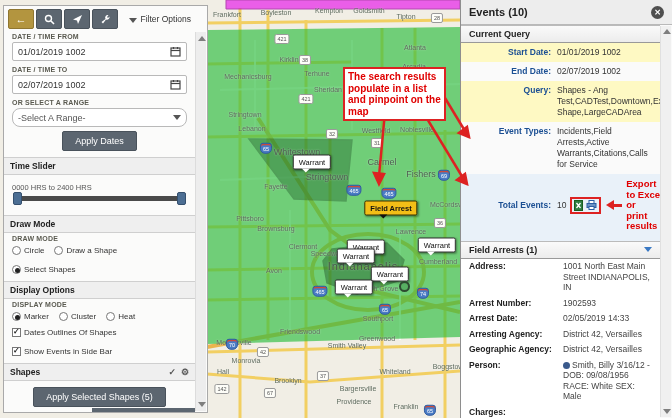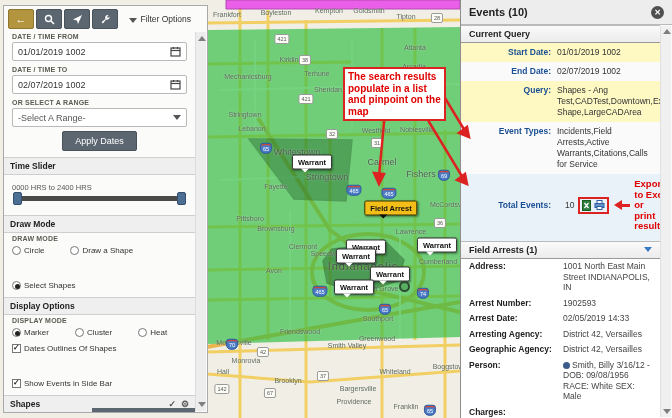--- a/index.html
+++ b/index.html
@@ -7,21 +7,21 @@
 
   
   #map { position:absolute; left:0; top:0; width:460px; height:418px; overflow:hidden; background:#F1EEE5; }
   #map svg { position:absolute; left:0; top:0; }
   .town { position:absolute; transform:translate(-50%,-50%); font-size:7px; color:#5E6B5E; white-space:nowrap; text-shadow:0 0 2px rgba(255,255,255,.5); }
   .town.xl { font-size:11px; color:#46564A; letter-spacing:1px; }
   .town.lg { font-size:9px; color:#4E5E50; }
   .shield { position:absolute; transform:translate(-50%,-50%); font-size:5.5px; padding:1px 2px; border-radius:2px; white-space:nowrap; }
   .shield.us { background:#FDFDF8; color:#555; border:1px solid #999; }
   .shield.int { background:#4A7BC4; color:#fff; border:1px solid #2F5A9E; border-radius:3px 3px 5px 5px; box-shadow:inset 0 1.5px 0 #C94A3C; padding:1.5px 2px 1px; }
-  .warrant { position:absolute; transform:translate(-50%,-50%); background:#fff; border:1px solid #333; border-radius:2px; font-size:7.5px; font-weight:bold; color:#111; padding:2px 5px; box-shadow:1px 1px 2px rgba(0,0,0,.35); white-space:nowrap; }
+  .warrant { position:absolute; transform:translate(-50%,-50%); background:#fff; border:1px solid #333; border-radius:2px; font-size:7.5px; font-weight:normal; color:#111; padding:2px 5px; box-shadow:1px 1px 2px rgba(0,0,0,.35); white-space:nowrap; }
   .warrant::after { content:""; position:absolute; left:8px; bottom:-4px; border:4px solid transparent; border-top-color:#fff; border-bottom:0; }
   .fa-label { position:absolute; transform:translate(-50%,-50%); background:#F3BE17; border:1px solid #3A3000; border-radius:2px; font-size:7.5px; font-weight:bold; color:#111; padding:2px 5px; box-shadow:1px 1px 2px rgba(0,0,0,.35); white-space:nowrap;text-align:right; }
   .fa-label::after { content:""; position:absolute; left:14px; bottom:-4px; border:4px solid transparent; border-top-color:#111; border-bottom:0; }
   .circle-marker { position:absolute; width:11px; height:11px; border:2px solid #2E4A30; border-radius:50%; background:rgba(70,150,80,.55); }
 
   
   #anno-box { position:absolute; left:343px; top:67px; width:103px; background:#fff; border:2px solid #D22; color:#E00000; font-weight:bold; font-size:10px; line-height:11.5px; padding:2px 3px; z-index:40; }
   #red-overlay { position:absolute; left:0; top:0; z-index:39; pointer-events:none; }
 
   
@@ -32,30 +32,30 @@
   .sb-arrow.down { bottom:4px; border-top:5px solid #7E7E7E; border-bottom:0; }
   #sb-content { position:absolute; left:0; top:0; right:12px; bottom:0; overflow:hidden; }
   .toolbar { display:flex; gap:2px; padding:3px 4px 2px; align-items:center; }
   .tbtn { width:26px; height:20px; background:#5C6670; color:#fff; border:1px solid #49525B; border-radius:2px; display:flex; align-items:center; justify-content:center; font-size:11px; }
   .tbtn.gold { background:#B3953F; border-color:#8F7630; }
   .filter-opt { margin-left:auto; font-size:8.5px; color:#333; display:flex; align-items:center; gap:3px; }
   .tri-down { width:0; height:0; border:4px solid transparent; border-top:5px solid #555; border-bottom:0; display:inline-block; margin-top:3px; }
   .sb-label { font-size:7px; font-weight:bold; color:#5A5A50; text-transform:uppercase; letter-spacing:.2px; padding:2px 8px 1px; }
   .sb-input { position:relative; margin:1px 8px 3px; height:19px; background:#fff; border:1px solid #B9B9B9; border-radius:2px; display:flex; align-items:center; padding:0 5px; font-size:9px; color:#333; }
   .sb-input .cal { margin-left:auto; }
-  .sb-select { margin:1px 8px 3px; height:19px; background:#fff; border:1px solid #B9B9B9; border-radius:2px; display:flex; align-items:center; padding:0 5px; font-size:9px; color:#555; }
+  .sb-select { margin:1px 8px 3px; height:19px; background:#fff; border:1px solid #B9B9B9; border-radius:8px; display:flex; align-items:center; padding:0 5px; font-size:9px; color:#555; }
   .sb-select .chev { margin-left:auto; width:0; height:0; border:4px solid transparent; border-top:5px solid #555; border-bottom:0; }
   .sb-btn { display:block; margin:4px auto 6px; background:#5C6670; color:#fff; border:1px solid #49525B; border-radius:2px; font-size:9px; padding:4px 12px; font-family:inherit; }
   .sec-hdr { background:#EFEFEF; border-top:1px solid #CFCFCF; border-bottom:1px solid #CFCFCF; font-size:8.5px; font-weight:bold; color:#222; padding:3px 6px; display:flex; align-items:center; }
   .hdr-icons { margin-left:auto; display:flex; gap:5px; color:#555; font-size:9px; }
   .slider-wrap { padding:8px 8px 10px; }
   .slider-range { font-size:7.5px; color:#555; }
   .slider-track { position:relative; height:5px; background:#4A4A4A; border-radius:2px; margin:4px 2px; }
   .slider-handle { position:absolute; top:-4px; width:9px; height:13px; background:#4C6E93; border:1px solid #35506E; border-radius:2px; }
-  .optrow { display:flex; gap:26px; padding:3px 8px 7px; flex-wrap:wrap; }
+  .optrow { display:flex; gap:10px; padding:3px 8px 7px; flex-wrap:wrap; }
   .opt { display:flex; align-items:center; gap:3px; }
   .radio { width:9px; height:9px; border:1px solid #777; border-radius:50%; background:#fff; position:relative; }
   .opt.sel .radio::after { content:""; position:absolute; left:2px; top:2px; width:5px; height:5px; border-radius:50%; background:#222; }
   .cbx { width:9px; height:9px; border:1px solid #777; background:#fff; position:relative; font-size:8px; line-height:8px; color:#222; text-align:center; }
   .checked .cbx::after { content:"\2713"; position:absolute; left:0; top:-1px; font-weight:bold; }
   .partial-btn { position:absolute; bottom:0; left:88px; width:112px; height:4px; background:#5C6670; }
 
   
   #events { position:absolute; left:460px; top:0; width:212px; height:418px; background:#FAFAFA; border-left:1px solid #8E8E8E; z-index:25; font-size:8.5px; color:#333; }
   #ev-header { height:25px; background:#EDEDED; border-bottom:1px solid #B9B9B9; display:flex; align-items:center; padding:0 8px; font-size:11px; font-weight:bold; color:#222; }
@@ -66,21 +66,21 @@
   .toggle { margin-left:auto; width:0; height:0; border:4px solid transparent; border-top:5px solid #3A79C4; border-bottom:0; }
   .qrow { display:grid; grid-template-columns:88px 1fr; gap:0 6px; padding:4px 6px 4px 2px; }
   .qrow.alt { background:#fef9c3; }
   .qrow .qlabel { color:#1B4F93; font-weight:bold; text-align:right; line-height:11px; }
   .qrow .qvalue { color:#333; line-height:11px; }
   .drow { display:grid; grid-template-columns:88px 1fr; gap:0 6px; padding:2.5px 6px 2.5px 8px; background:#fff; }
   .drow .qlabel { color:#222; font-weight:bold; text-align:left; line-height:10.5px; }
   .drow .qvalue { color:#444; line-height:10.5px; }
   .drow.person .qvalue::before { content:""; display:inline-block; width:7px; height:7px; border-radius:50%; background:#3A5A8C; margin-right:2px; vertical-align:-1px; }
   .total-row { display:flex; align-items:center; background:#E9F1F9; padding:5px 6px 9px 2px; position:relative; }
-  .total-row .qlabel { width:88px; color:#1B4F93; font-weight:bold; text-align:right; line-height:11px; flex:none; margin-right:14px; }
+  .total-row .qlabel { width:88px; color:#1B4F93; font-weight:bold; text-align:right; line-height:11px; flex:none; margin-right:6px; }
   .icon-box { display:inline-flex; gap:3px; border:2px solid #D22; padding:1px 2px; margin-left:4px; align-items:center; }
   .export-note { display:flex; align-items:center; margin-left:5px; color:#E00000; font-weight:bold; font-size:9.5px; line-height:10.5px; }
   .red-arrow { width:0; height:0; border:5px solid transparent; border-right:8px solid #D22; border-left:0; }
   .red-line { width:16px; height:2.5px; background:#D22; margin-right:4px; }
 </style>
 </head>
 <body>
 
 <div id="map">
   <svg width="460" height="418" viewBox="0 0 460 418">

